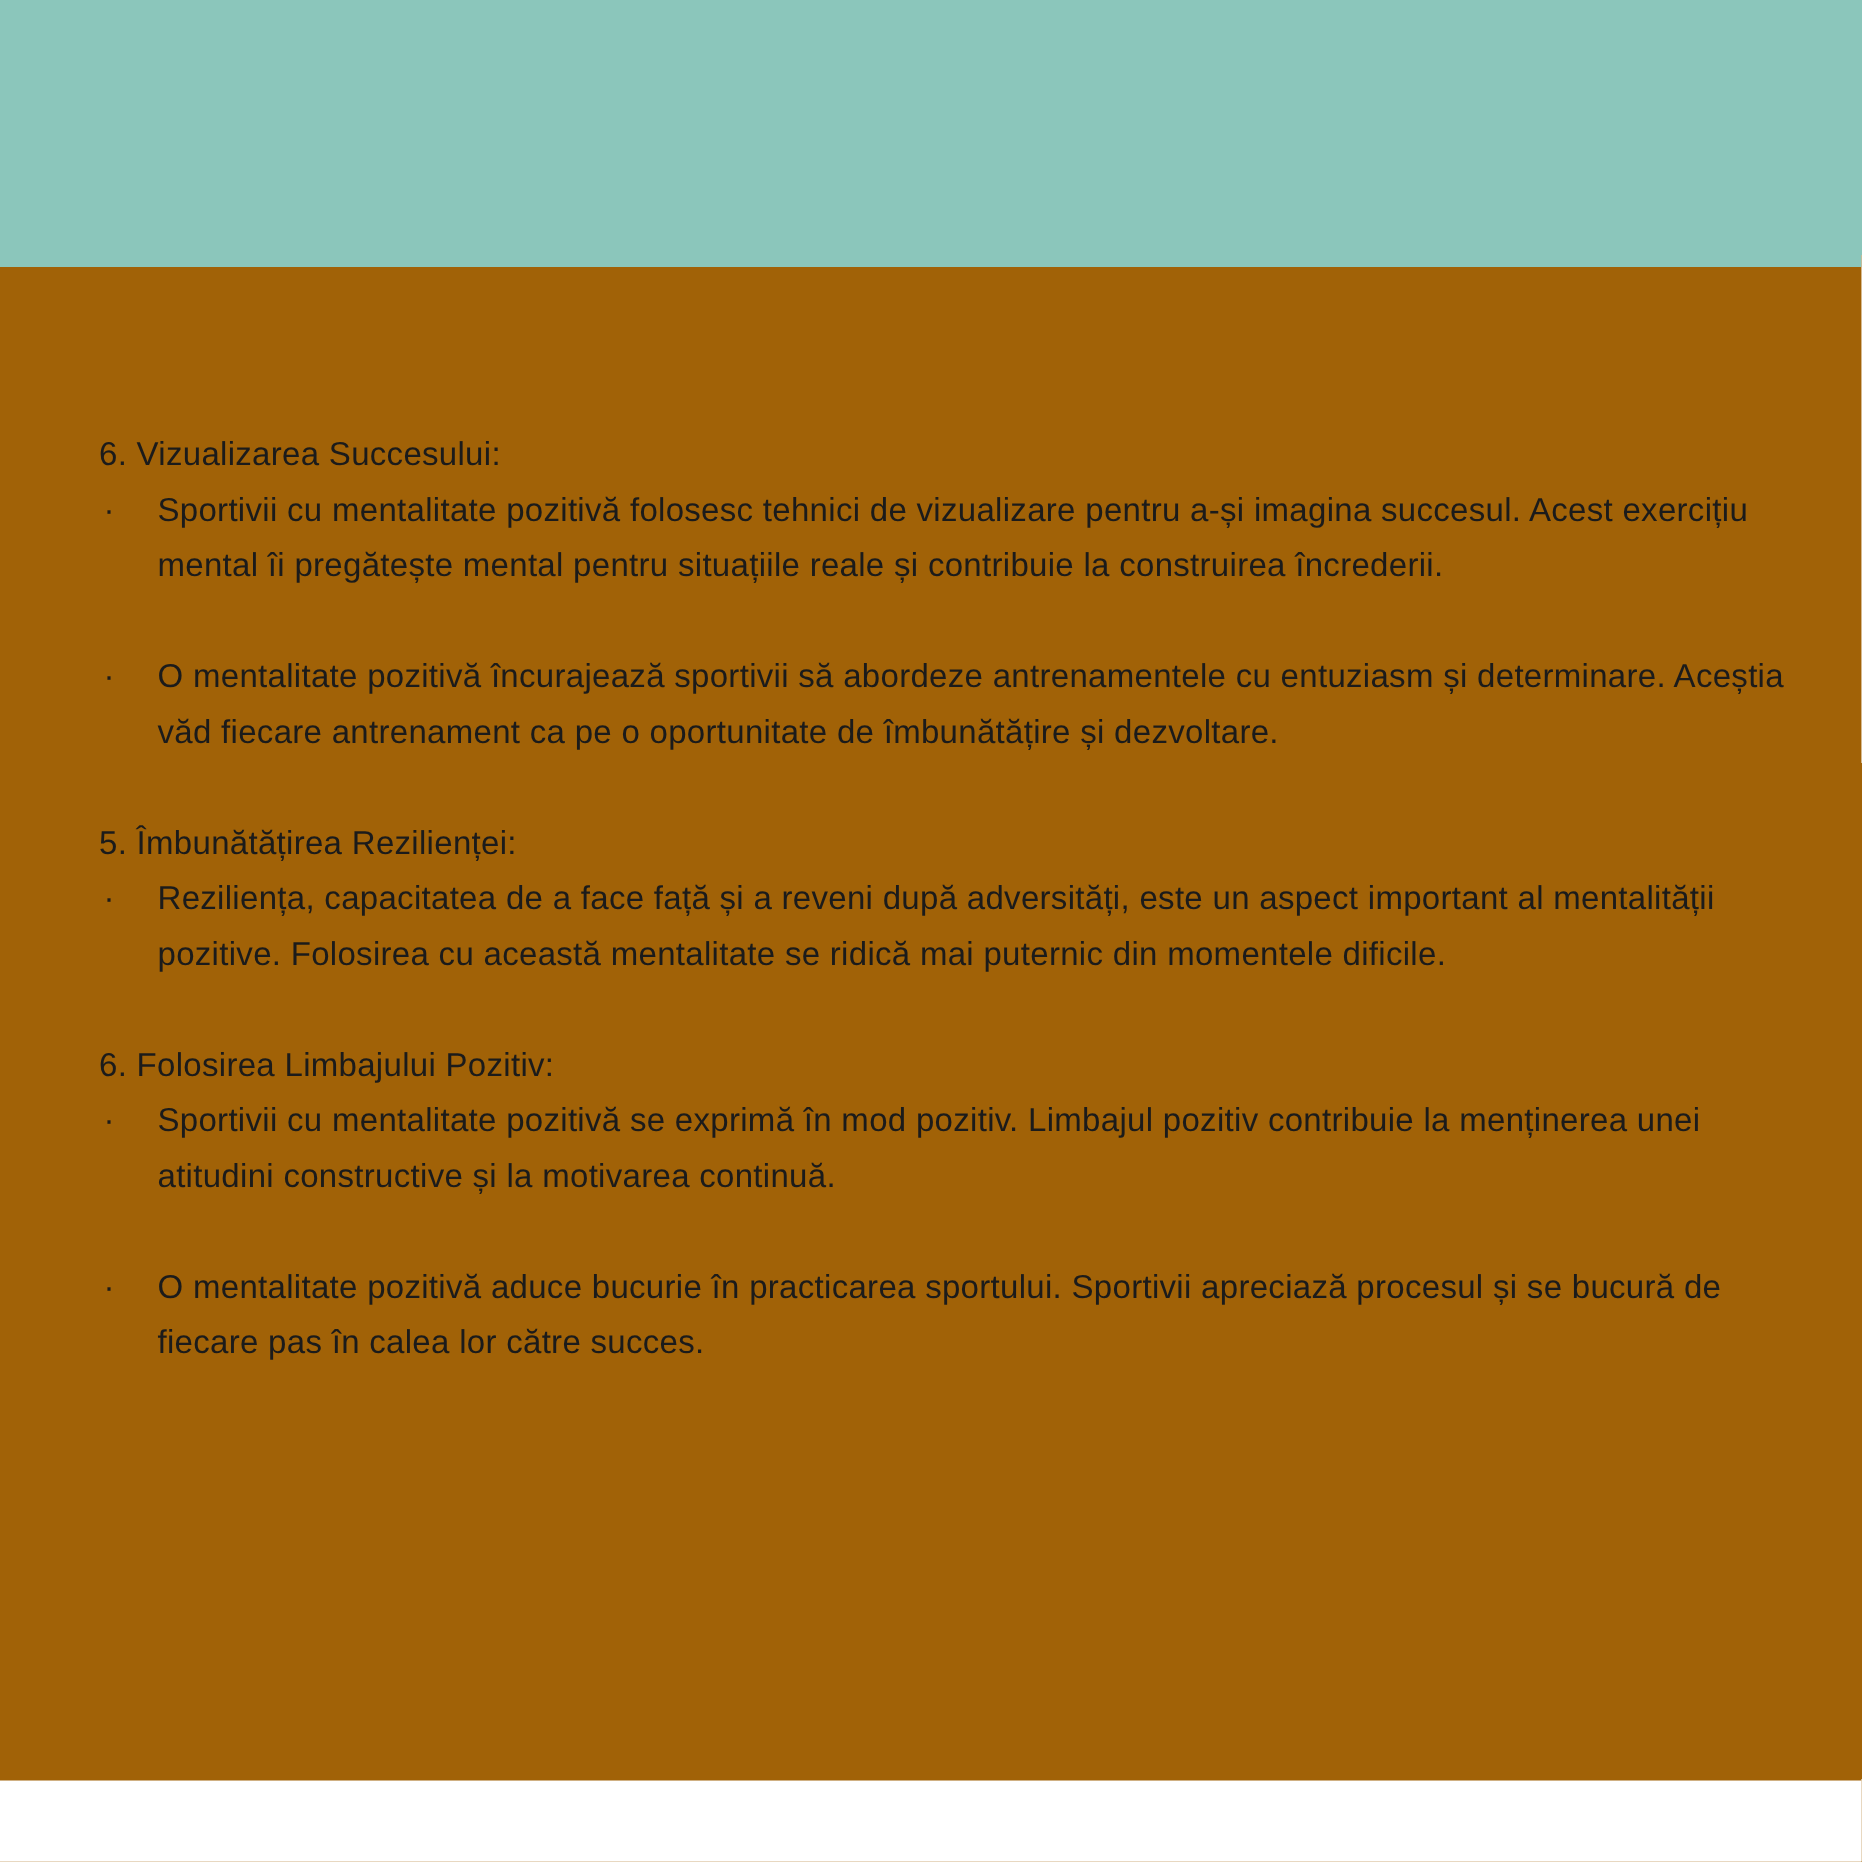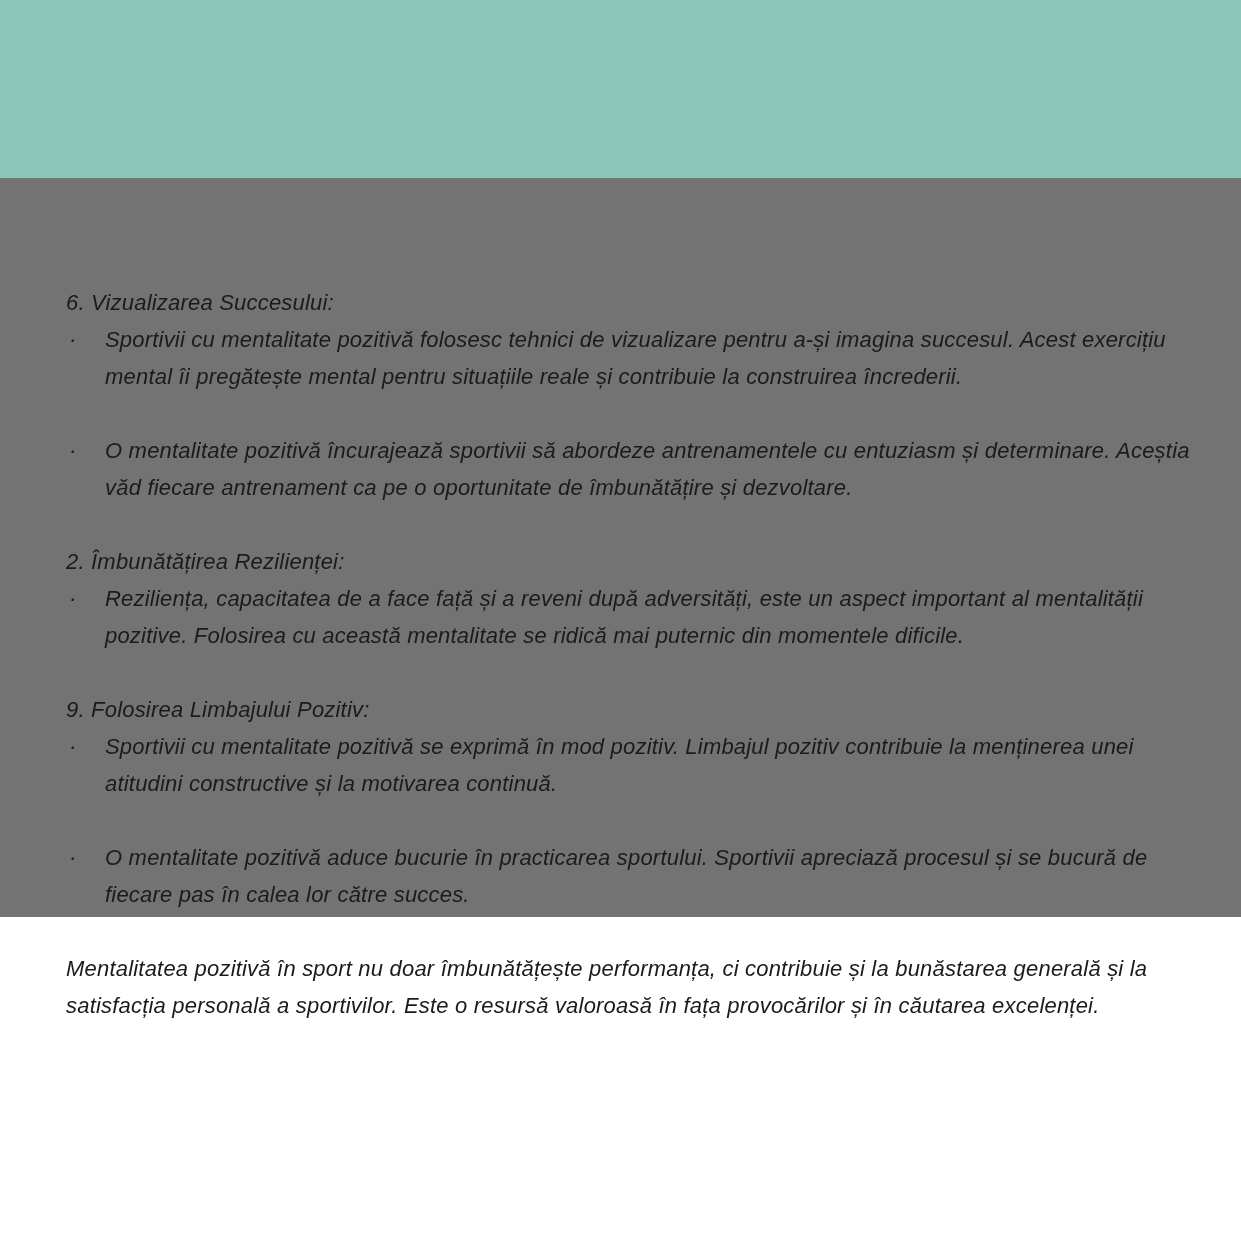--- a/index.html
+++ b/index.html
@@ -7,23 +7,22 @@
     width: 1241px;
     height: 1241px;
     background: #ffffff;
     font-family: "Liberation Sans", "DejaVu Sans", sans-serif;
     color: #1b1b1b;
     overflow: hidden;
   }
   .page {
     position: relative;
     width: 1241px;
-    height: 917px;
-    background: #737373;
-    font-style: italic;
+    height: 1187px;
+    background: #a16207;
   }
   .header-band {
     width: 100%;
     height: 178px;
     background: #8bc6bb;
   }
   .content {
     padding: 106px 50px 0 66px;
     font-size: 22px;
     line-height: 37px;
@@ -68,38 +67,37 @@
     </section>
 
     <section class="sec">
       <div class="bullet-row">
         <span class="marker">·</span>
         <span class="bullet-text">O mentalitate pozitivă încurajează sportivii să abordeze antrenamentele cu entuziasm și determinare. Aceștia văd fiecare antrenament ca pe o oportunitate de îmbunătățire și dezvoltare.</span>
       </div>
     </section>
 
     <section class="sec">
-      <div class="heading">2. Îmbunătățirea Rezilienței:</div>
+      <div class="heading">5. Îmbunătățirea Rezilienței:</div>
       <div class="bullet-row">
         <span class="marker">·</span>
         <span class="bullet-text">Reziliența, capacitatea de a face față și a reveni după adversități, este un aspect important al mentalității pozitive. Folosirea cu această mentalitate se ridică mai puternic din momentele dificile.</span>
       </div>
     </section>
 
     <section class="sec">
-      <div class="heading">9. Folosirea Limbajului Pozitiv:</div>
+      <div class="heading">6. Folosirea Limbajului Pozitiv:</div>
       <div class="bullet-row">
         <span class="marker">·</span>
         <span class="bullet-text">Sportivii cu mentalitate pozitivă se exprimă în mod pozitiv. Limbajul pozitiv contribuie la menținerea unei atitudini constructive și la motivarea continuă.</span>
       </div>
     </section>
 
     <section class="sec">
       <div class="bullet-row">
         <span class="marker">·</span>
         <span class="bullet-text">O mentalitate pozitivă aduce bucurie în practicarea sportului. Sportivii apreciază procesul și se bucură de fiecare pas în calea lor către succes.</span>
       </div>
     </section>
 
-    <p class="closing">Mentalitatea pozitivă în sport nu doar îmbunătățește performanța, ci contribuie și la bunăstarea generală și la satisfacția personală a sportivilor. Este o resursă valoroasă în fața provocărilor și în căutarea excelenței.</p>
 
   </div>
 </div>
 
 </body></html>

